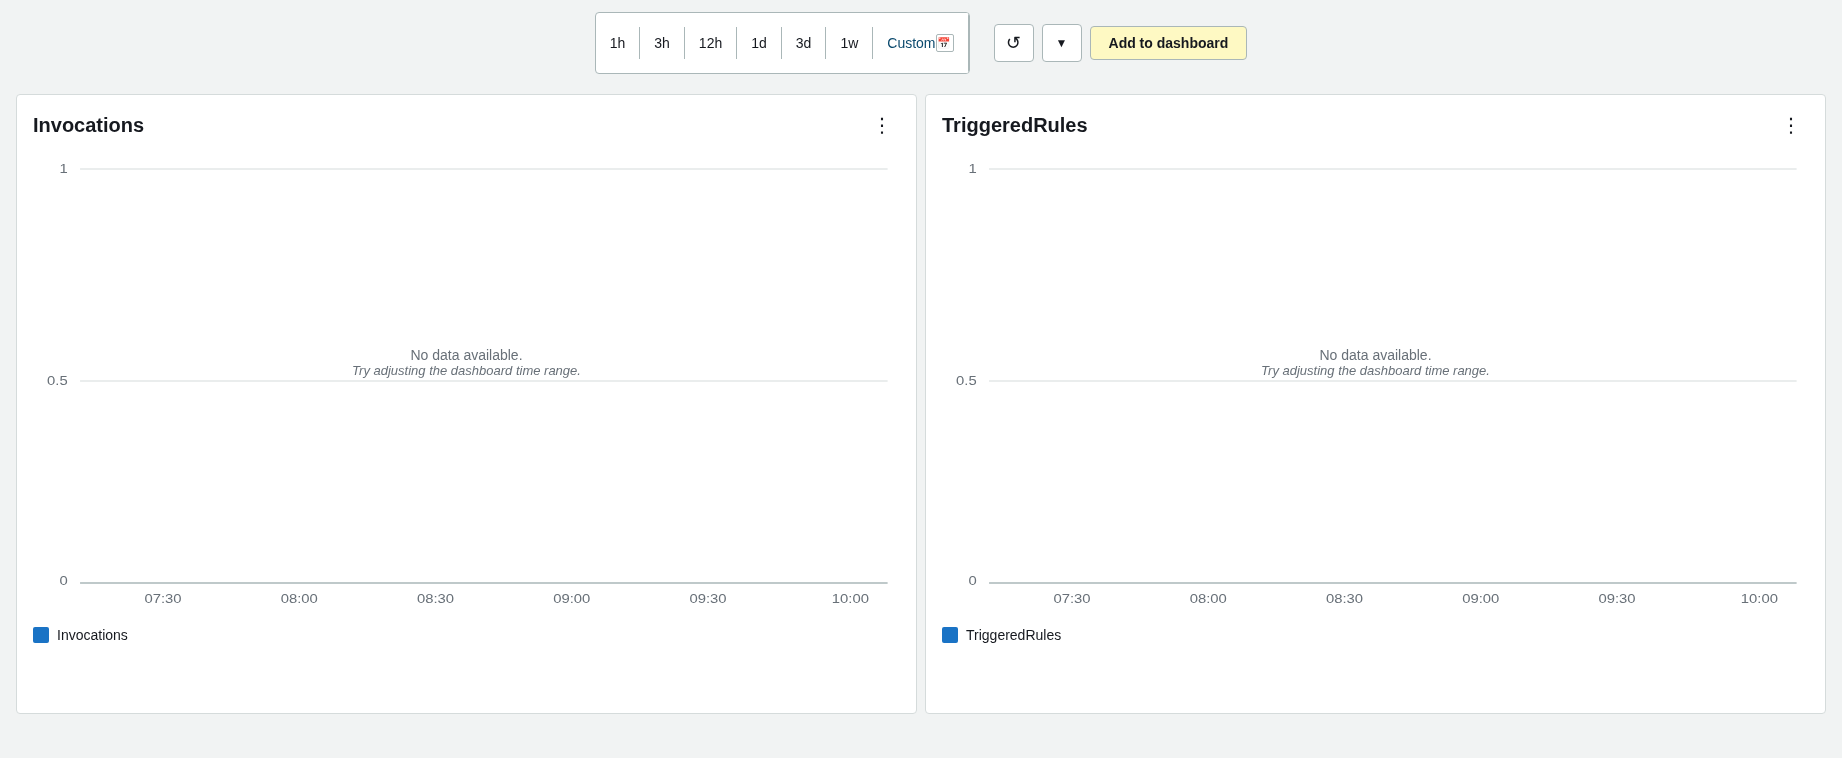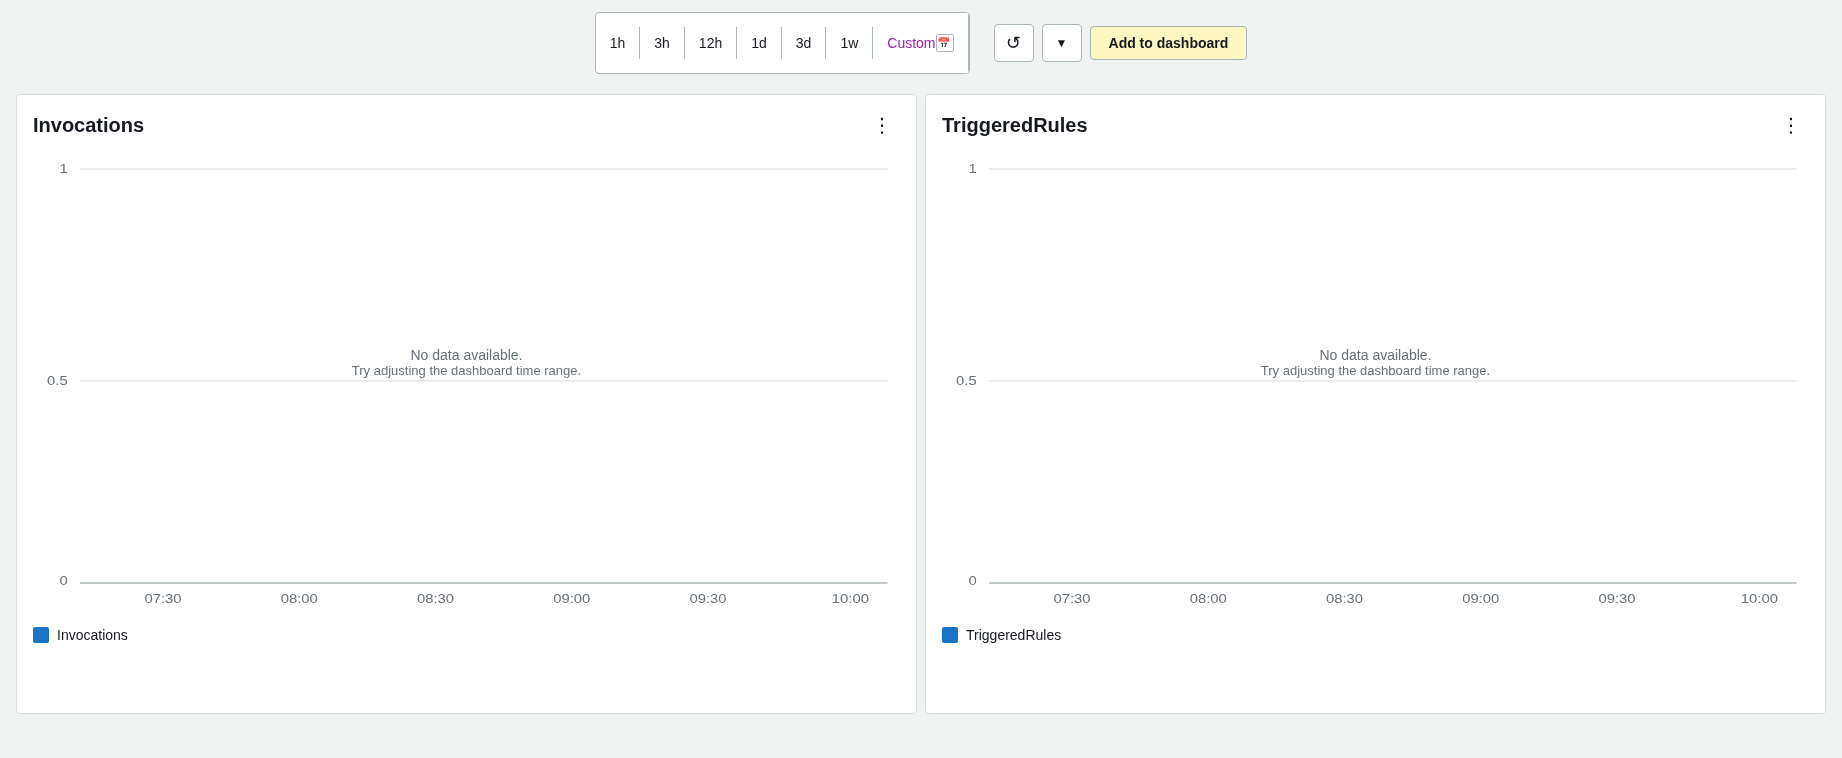--- a/index.html
+++ b/index.html
@@ -42,21 +42,21 @@
 
     .custom-btn {
       display: flex;
       align-items: center;
       gap: 0;
       padding: 21px 14px;
       font-size: 14px;
       background: #fff;
       border: none;
       cursor: pointer;
-      color: #a21caf;
+      color: #0c4a6e;
       border-right: 1px solid #aab7b8;
     }
     .calendar-icon-box {
       width: 18px;
       height: 18px;
       border: 1px solid #aab7b8;
       border-radius: 2px;
       display: inline-flex;
       align-items: center;
       justify-content: center;
@@ -148,20 +148,21 @@
     }
 
     .no-data-text {
       font-size: 14px;
       color: #687078;
     }
 
     .no-data-hint {
       font-size: 13px;
       color: #687078;
+      font-style: italic;
     }
 
     .chart-legend {
       display: flex;
       align-items: center;
       gap: 8px;
       margin-top: 12px;
     }
 
     .legend-color {

